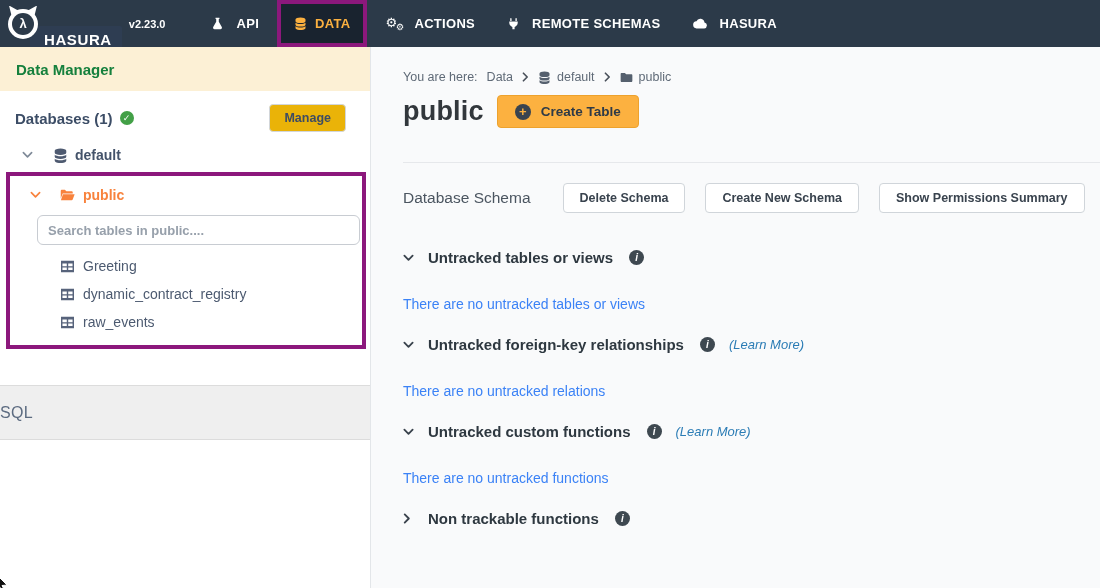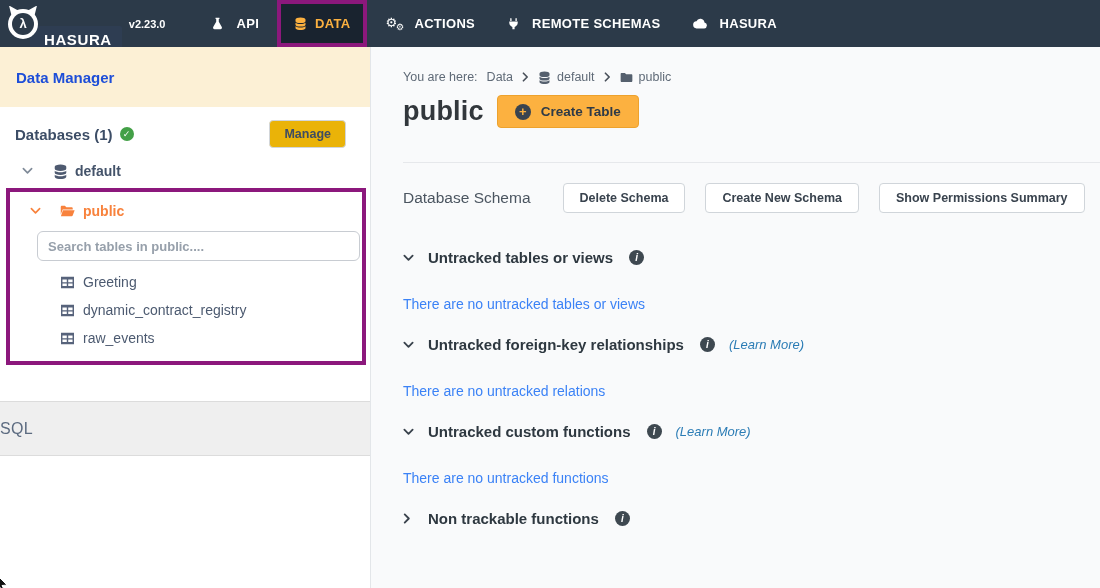--- a/index.html
+++ b/index.html
@@ -50,22 +50,22 @@
   .gears { position:relative; width:17px; height:16px; font-size:13px; line-height:16px; }
   .gears .g1 { position:absolute; left:0; top:-1px; }
   .gears .g2 { position:absolute; right:-2px; bottom:-3px; font-size:9px; }
 
   
   .layout { display:flex; height:541px; }
 
   
   .sidebar { width:371px; background:#fff; border-right:1px solid #e3e6e9; position:relative; flex:none; }
   .dm-header {
-    height:60px; background:#fcf0d5; display:flex; align-items:center;
-    padding-left:16px; font-size:15px; font-weight:700; color:#1d4ed8;
+    height:44px; background:#fcf0d5; display:flex; align-items:center;
+    padding-left:16px; font-size:15px; font-weight:700; color:#15803d;
   }
   .db-row { display:flex; align-items:center; justify-content:space-between; padding:13px 24px 0 15px; }
   .db-label { display:flex; align-items:center; gap:7px; font-size:15px; font-weight:700; color:#3c4d66; }
   .check-badge {
     width:14px; height:14px; border-radius:50%; background:#43a047; color:#fff;
     font-size:9px; font-weight:700; display:flex; align-items:center; justify-content:center;
   }
   .manage-btn {
     background:#eab308; border:1px solid #d2d6da; border-radius:4px; padding:6px 14px;
     font-size:12.5px; font-weight:700; color:#3e4c63; cursor:pointer;

